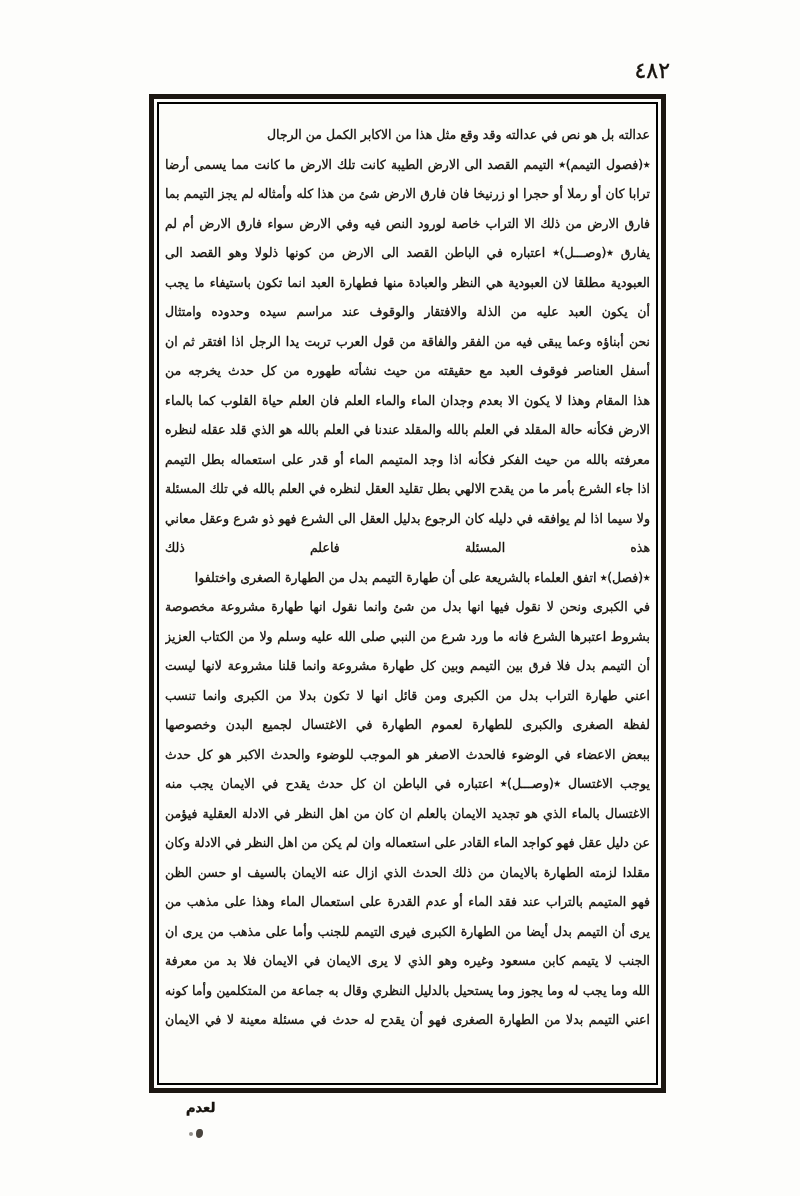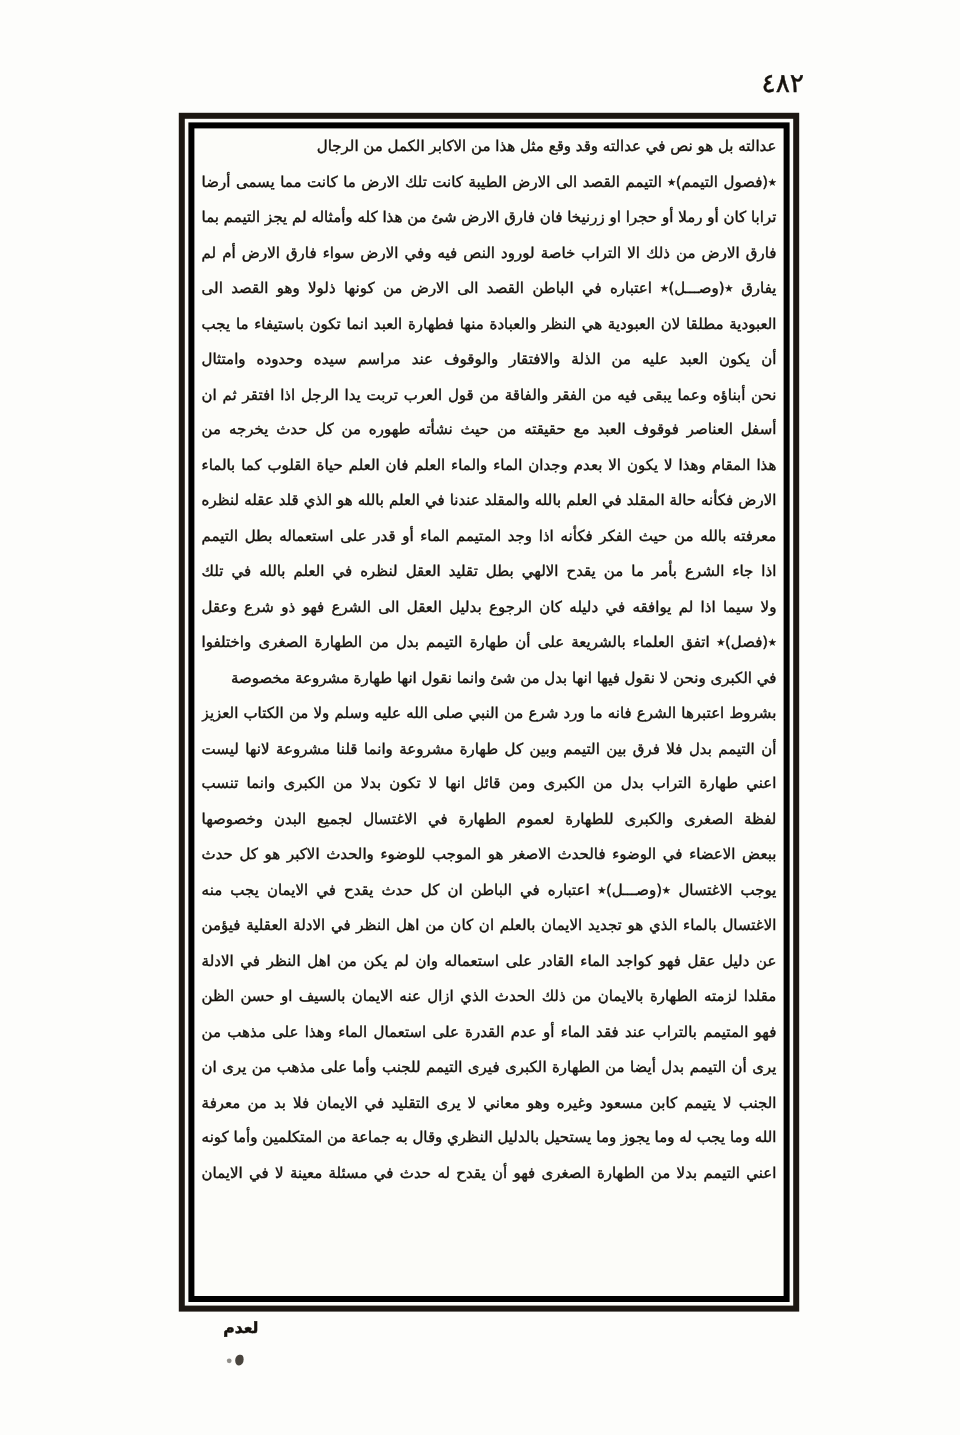--- a/index.html
+++ b/index.html
@@ -30,23 +30,23 @@
     position:absolute;
     left:149px;top:94px;
     width:517px;height:999px;
     border:5px solid #1c1712;
     box-sizing:border-box;
     background:#fcfcf9;
   }
   .frame-inner{
     position:absolute;
     inset:3px;
-    border:5px solid #000000;
+    border:2px solid #000000;
     box-sizing:border-box;
-    padding:0 6px 0 6px;
+    padding:16px 6px 0 6px;
     overflow:hidden;
   }
   .textblock{
     direction:rtl;
     font-size:12.5px;
     color:#17130d;
     -webkit-text-stroke:0.35px #17130d;
   }
   .line{
     height:29.5px;
@@ -106,34 +106,35 @@
           <div class="line">يفارق ٭(وصـــل)٭ اعتباره في الباطن القصد الى الارض من كونها ذلولا وهو القصد الى</div>
           <div class="line">العبودية مطلقا لان العبودية هي النظر والعبادة منها فطهارة العبد انما تكون باستيفاء ما يجب</div>
           <div class="line">أن يكون العبد عليه من الذلة والافتقار والوقوف عند مراسم سيده وحدوده وامتثال</div>
           <div class="line">نحن أبناؤه وعما يبقى فيه من الفقر والفاقة من قول العرب تربت يدا الرجل اذا افتقر ثم ان التراب</div>
           <div class="line">أسفل العناصر فوقوف العبد مع حقيقته من حيث نشأته طهوره من كل حدث يخرجه من</div>
           <div class="line">هذا المقام وهذا لا يكون الا بعدم وجدان الماء والماء العلم فان العلم حياة القلوب كما بالماء حياة</div>
           <div class="line">الارض فكأنه حالة المقلد في العلم بالله والمقلد عندنا في العلم بالله هو الذي قلد عقله لنظره في</div>
           <div class="line">معرفته بالله من حيث الفكر فكأنه اذا وجد المتيمم الماء أو قدر على استعماله بطل التيمم كذلك</div>
           <div class="line">اذا جاء الشرع بأمر ما من يقدح الالهي بطل تقليد العقل لنظره في العلم بالله في تلك المسئلة</div>
           <div class="line">ولا سيما اذا لم يوافقه في دليله كان الرجوع بدليل العقل الى الشرع فهو ذو شرع وعقل معاني</div>
+          <div class="line">هذه المسئلة فاعلم ذلك</div>
           <div class="line">٭(فصل)٭ اتفق العلماء بالشريعة على أن طهارة التيمم بدل من الطهارة الصغرى واختلفوا</div>
           <div class="line">في الكبرى ونحن لا نقول فيها انها بدل من شئ وانما نقول انها طهارة مشروعة مخصوصة</div>
           <div class="line">بشروط اعتبرها الشرع فانه ما ورد شرع من النبي صلى الله عليه وسلم ولا من الكتاب العزيز</div>
           <div class="line">أن التيمم بدل فلا فرق بين التيمم وبين كل طهارة مشروعة وانما قلنا مشروعة لانها ليست</div>
           <div class="line">اعني طهارة التراب بدل من الكبرى ومن قائل انها لا تكون بدلا من الكبرى وانما تنسب</div>
           <div class="line">لفظة الصغرى والكبرى للطهارة لعموم الطهارة في الاغتسال لجميع البدن وخصوصها</div>
           <div class="line">ببعض الاعضاء في الوضوء فالحدث الاصغر هو الموجب للوضوء والحدث الاكبر هو كل حدث</div>
           <div class="line">يوجب الاغتسال ٭(وصـــل)٭ اعتباره في الباطن ان كل حدث يقدح في الايمان يجب منه</div>
           <div class="line">الاغتسال بالماء الذي هو تجديد الايمان بالعلم ان كان من اهل النظر في الادلة العقلية فيؤمن</div>
           <div class="line">عن دليل عقل فهو كواجد الماء القادر على استعماله وان لم يكن من اهل النظر في الادلة وكان</div>
           <div class="line">مقلدا لزمته الطهارة بالايمان من ذلك الحدث الذي ازال عنه الايمان بالسيف او حسن الظن</div>
           <div class="line">فهو المتيمم بالتراب عند فقد الماء أو عدم القدرة على استعمال الماء وهذا على مذهب من</div>
           <div class="line">يرى أن التيمم بدل أيضا من الطهارة الكبرى فيرى التيمم للجنب وأما على مذهب من يرى ان</div>
-          <div class="line">الجنب لا يتيمم كابن مسعود وغيره وهو معاني لا يرى التقليد في الايمان فلا بد من معرفة</div>
+          <div class="line">الجنب لا يتيمم كابن مسعود وغيره وهو الذي لا يرى الايمان في الايمان فلا بد من معرفة</div>
           <div class="line">الله وما يجب له وما يجوز وما يستحيل بالدليل النظري وقال به جماعة من المتكلمين وأما كونه</div>
           <div class="line">اعني التيمم بدلا من الطهارة الصغرى فهو أن يقدح له حدث في مسئلة معينة لا في الايمان</div>
         </div>
     </div>
   </div>
 
   <div class="catchword">لعدم</div>
 
   <div class="smudge"></div>
 

